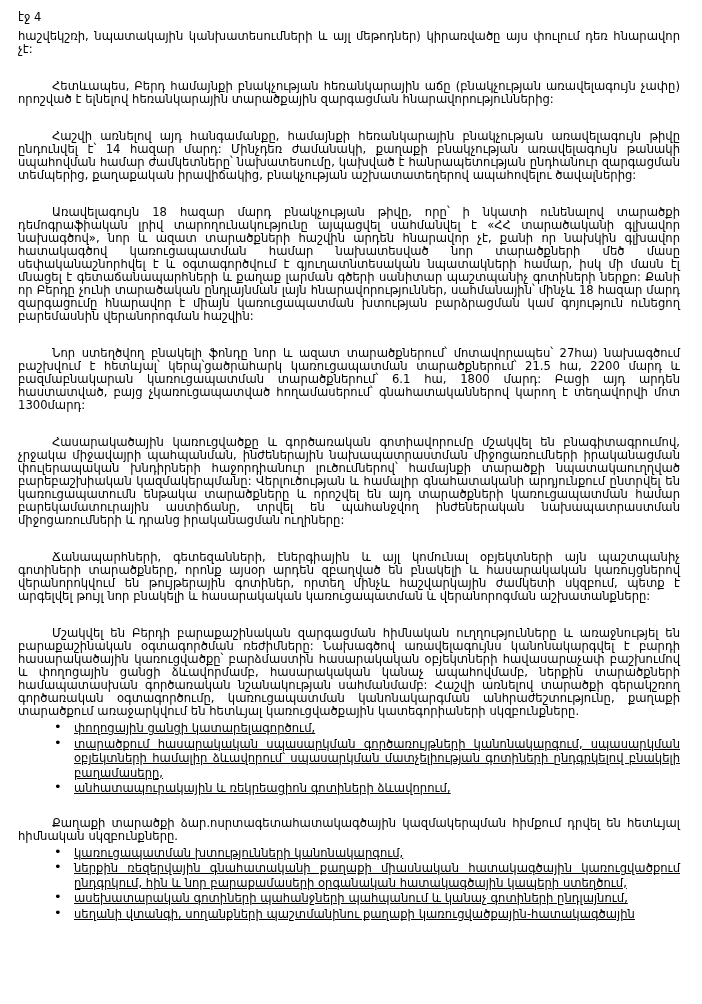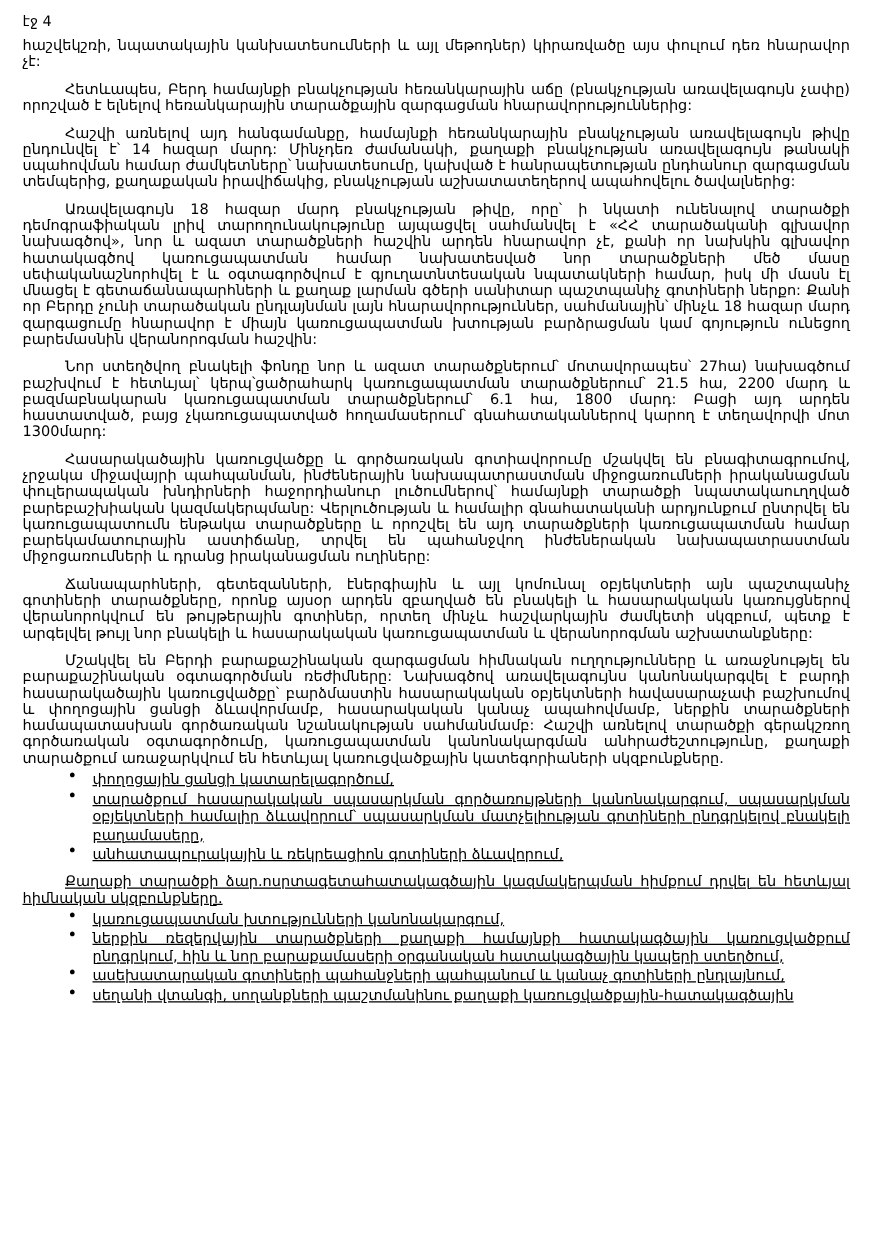--- a/index.html
+++ b/index.html
@@ -33,25 +33,24 @@
     line-height: 13px;
     text-align: justify;
     text-justify: inter-word;
     hyphens: none;
     word-spacing: 0.1px;
   }
   p.indent {
     text-indent: 34px;
   }
   p.gap {
-    margin-top: 9px;
+    margin-top: 24px;
   }
   p.small-gap {
-    margin-top: 8px;
-    text-decoration: underline;
+    margin-top: 21px;
   }
   ul.bullets {
     margin: 3px 0 0 0;
     padding: 0;
     list-style: none;
   }
   ul.bullets li {
     position: relative;
     font-size: 11.6px;
     line-height: 14.55px;
@@ -93,19 +92,19 @@
   <ul class="bullets">
     <li>փողոցային ցանցի կատարելագործում,</li>
     <li>տարածքում հասարակական սպասարկման գործառույթների կանոնակարգում, սպասարկման օբյեկտների համալիր ձևավորում՝ սպասարկման մատչելիության գոտիների ընդգրկելով բնակելի բաղամասերը,</li>
     <li>անհատապուրակային և ռեկրեացիոն գոտիների ձևավորում,</li>
   </ul>
 
   <p class="para indent small-gap">Քաղաքի տարածքի ձար.ոսրտագետահատակագծային կազմակերպման հիմքում դրվել են հետևյալ հիմնական սկզբունքները.</p>
 
   <ul class="bullets">
     <li>կառուցապատման խտությունների կանոնակարգում,</li>
-    <li>ներքին ռեզերվային տարածքների քաղաքի համայնքի հատակագծային կառուցվածքում ընդգրկում, հին և նոր բարաքամասերի օրգանական հատակագծային կապերի ստեղծում,</li>
+    <li>ներքին ռեզերվային գնահատականի քաղաքի միասնական հատակագծային կառուցվածքում ընդգրկում, հին և նոր բարաքամասերի օրգանական հատակագծային կապերի ստեղծում,</li>
     <li>ասեխատարական գոտիների պահանջների պահպանում և կանաչ գոտիների ընդլայնում,</li>
     <li>սեղանի վտանգի, սողանքների պաշտմանինու քաղաքի կառուցվածքային-հատակագծային</li>
   </ul>
 
 
 </div>
 
 </body></html>

